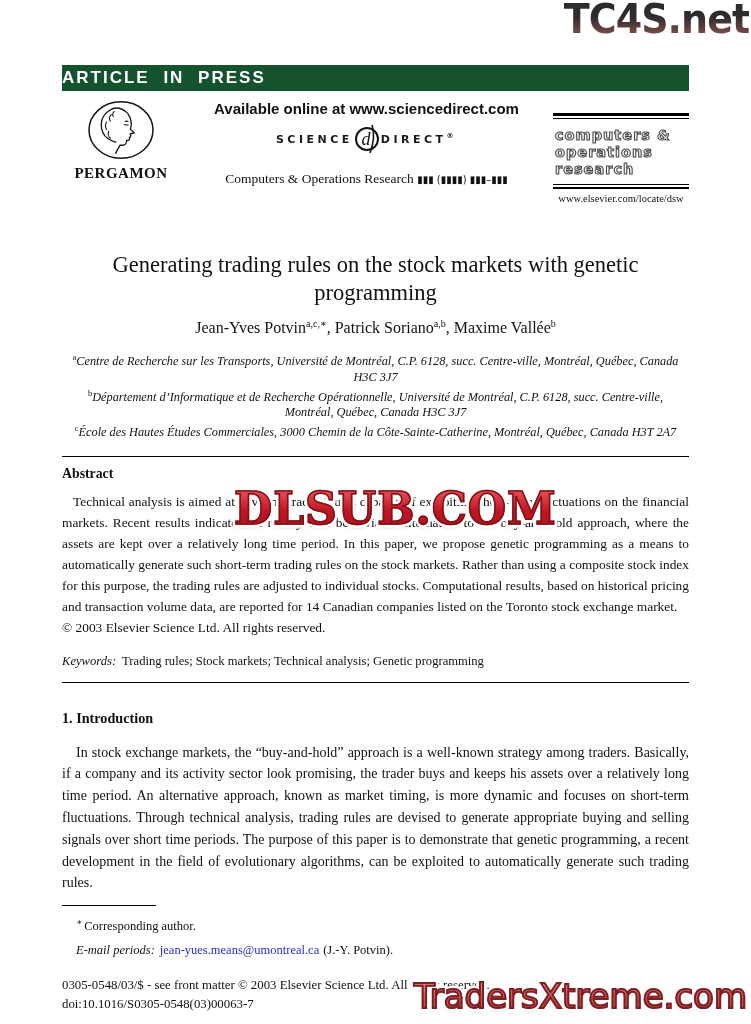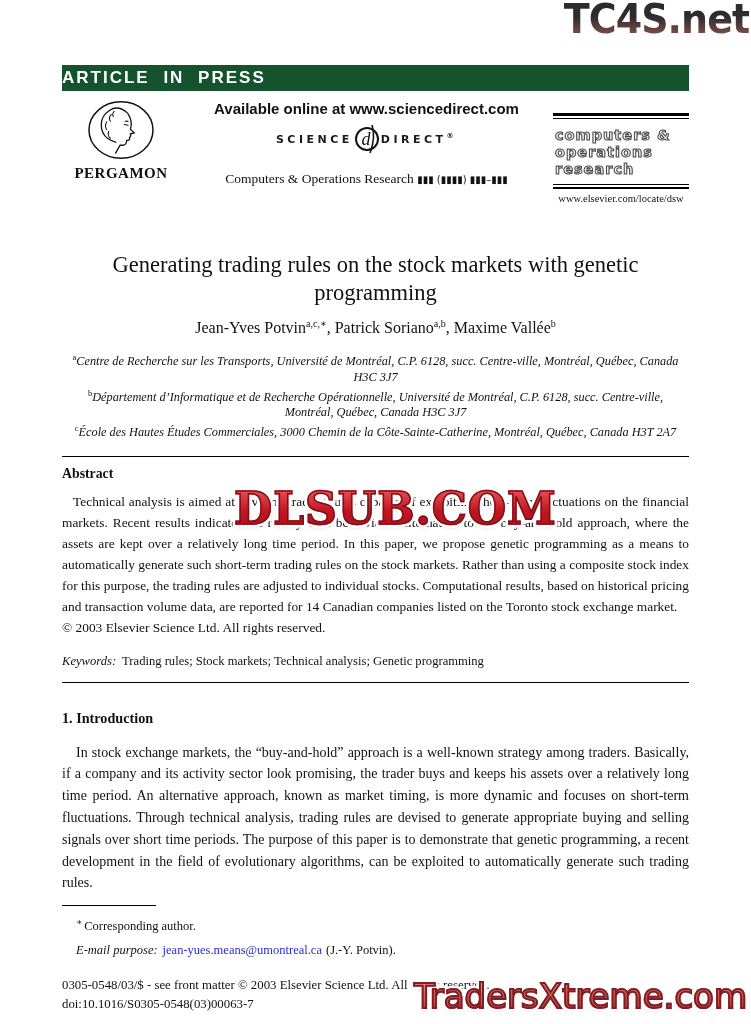--- a/index.html
+++ b/index.html
@@ -168,21 +168,21 @@
       <span class="kw-label">Keywords:</span><span class="kw-list">Trading rules; Stock markets; Technical analysis; Genetic programming</span>
     </div>
     <div class="hr-full2"></div>
 
     <div class="sec-head">1. Introduction</div>
     <div class="sec-body">In stock exchange markets, the “buy-and-hold” approach is a well-known strategy among traders. Basically, if a company and its activity sector look promising, the trader buys and keeps his assets over a relatively long time period. An alternative approach, known as market timing, is more dynamic and focuses on short-term fluctuations. Through technical analysis, trading rules are devised to generate appropriate buying and selling signals over short time periods. The purpose of this paper is to demonstrate that genetic programming, a recent development in the field of evolutionary algorithms, can be exploited to automatically generate such trading rules.</div>
 
     <div class="fn-rule"></div>
     <div class="footnote">
       <div><span class="fn-star">∗</span><span>Corresponding author.</span></div>
-      <div><span class="email-label">E-mail purpose:</span><a href="#" class="email-link">jean-yues.means@umontreal.ca</a><span class="email-suffix">(J.-Y. Potvin).</span></div>
+      <div><span class="email-label">E-mail periods:</span><a href="#" class="email-link">jean-yues.means@umontreal.ca</a><span class="email-suffix">(J.-Y. Potvin).</span></div>
     </div>
 
     <div class="footer">
       <div>0305-0548/03/$ - see front matter © 2003 Elsevier Science Ltd. All rights reserved.</div>
       <div>doi:10.1016/S0305-0548(03)00063-7</div>
     </div>
   </div>
 
   <div class="wm wm-stack wm-mid">
     <span class="stroke">DLSUB.COM</span>

